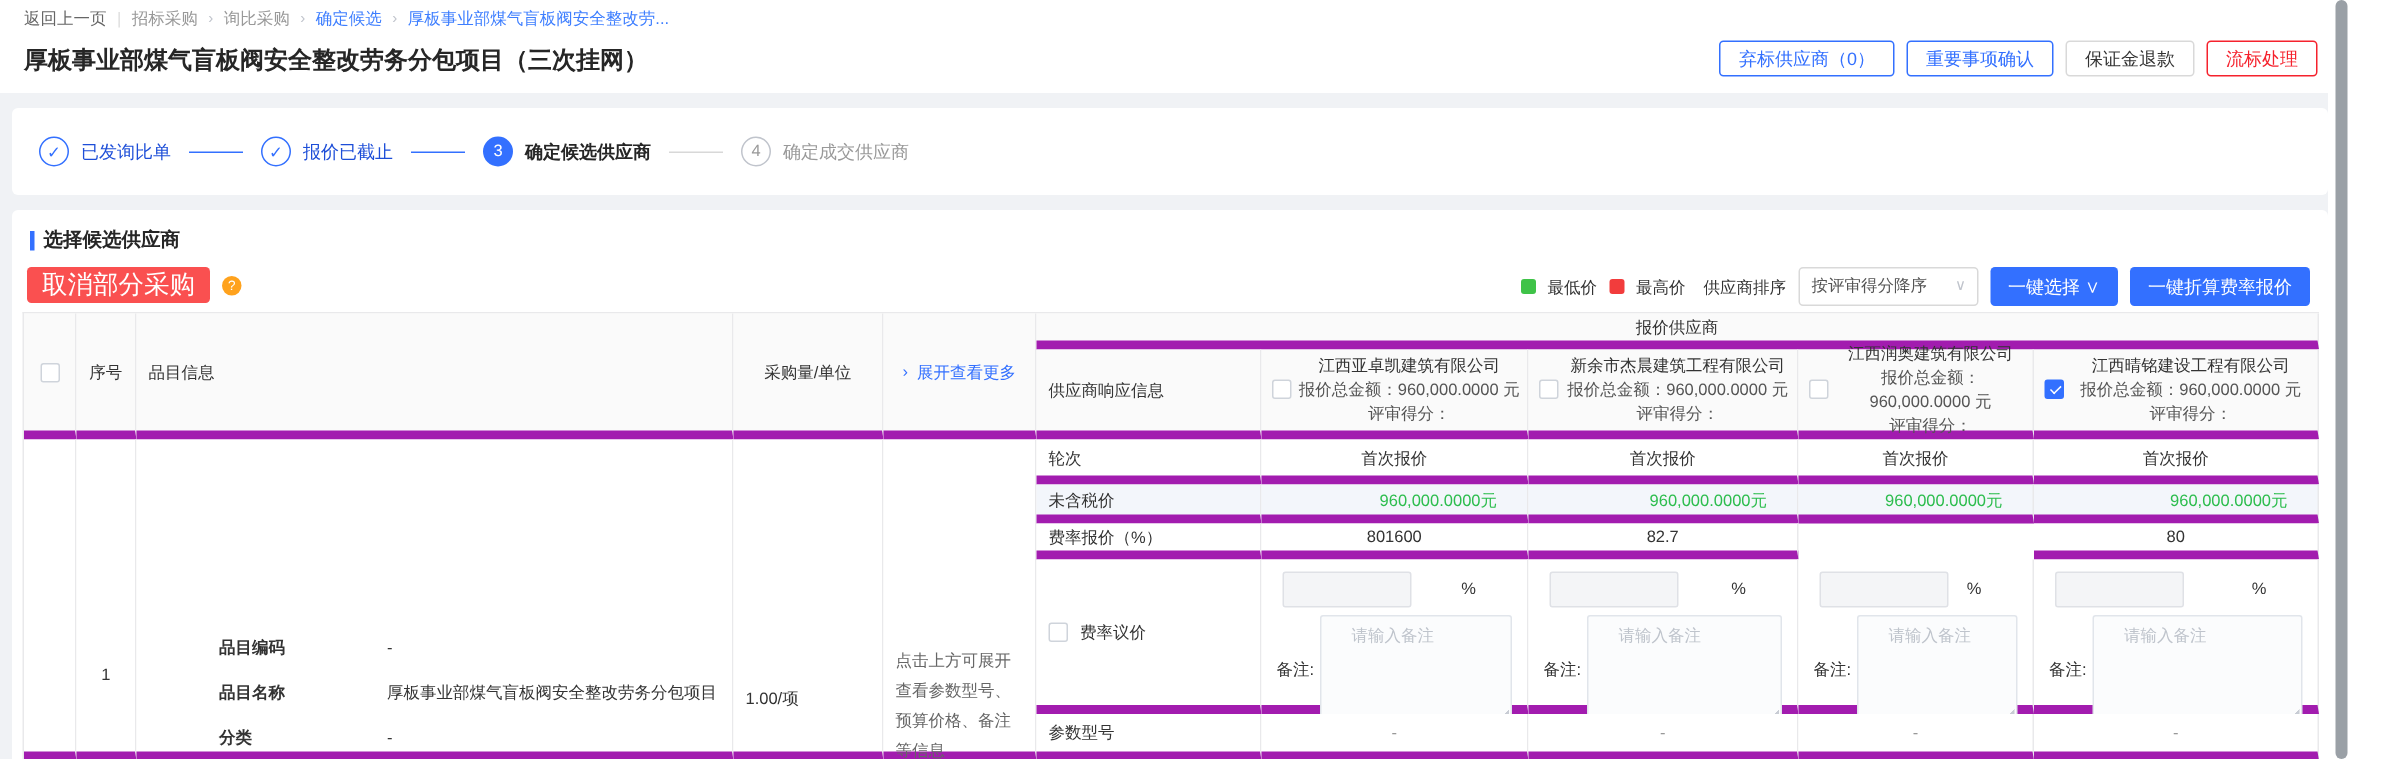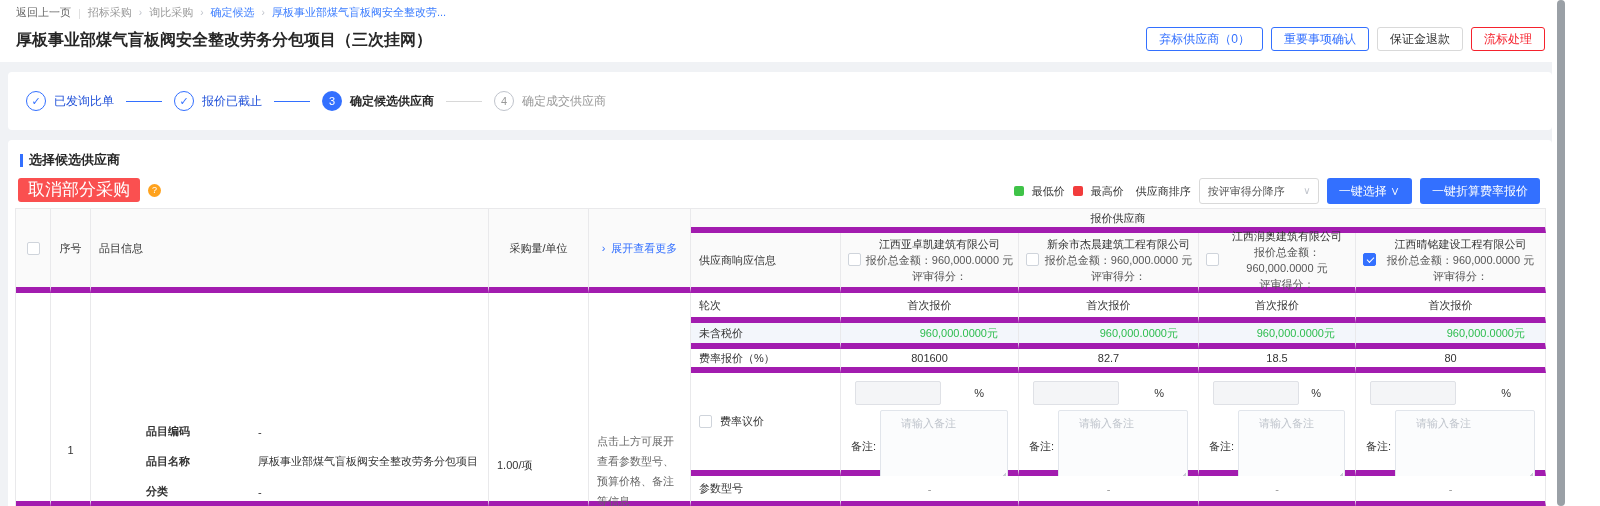--- a/index.html
+++ b/index.html
@@ -323,23 +323,20 @@
 
     <div class="cell r5 c6 row-label">
         <span>费率报价（%）</span>
       </div>
     <div class="cell r5 c7 center">
         <span>801600</span>
       </div>
     <div class="cell r5 c8 center">
         <span>82.7</span>
       </div>
-    <div class="cell r5 c9 center">
-        <span>18.5</span>
-      </div>
     <div class="cell r5 c10 center">
         <span>80</span>
       </div>
 
     <div class="cell r6 c6">
       <span class="cb" style="margin-right:8px;"></span>
       <span>费率议价</span>
     </div>
     <div class="cell r6 c7 rate-cell">
       <div class="rate-line">

